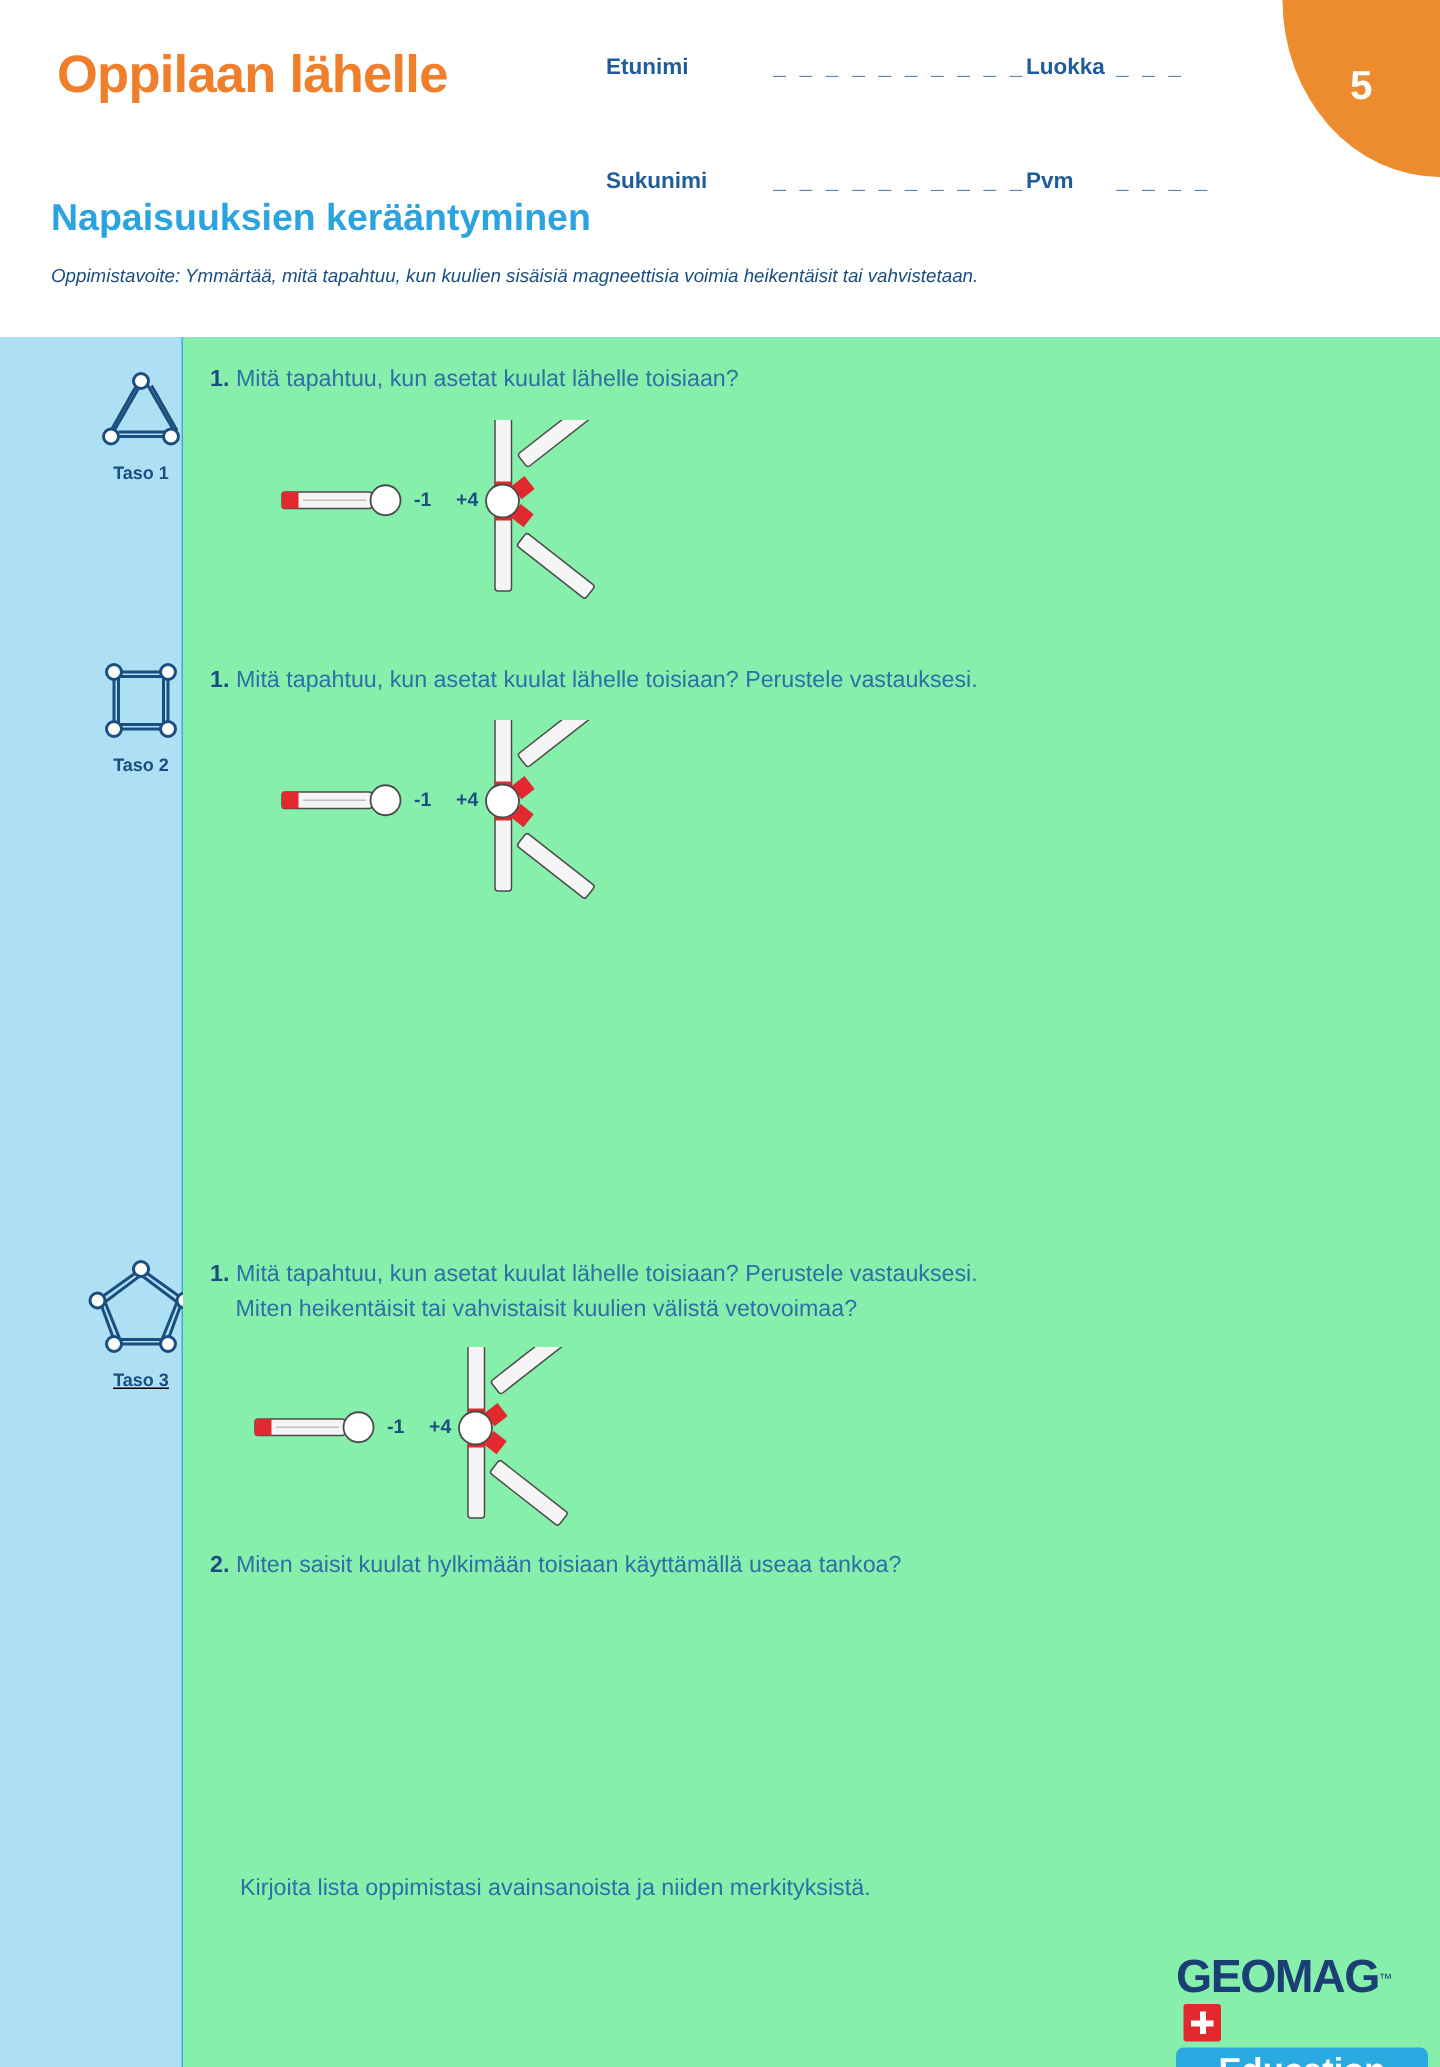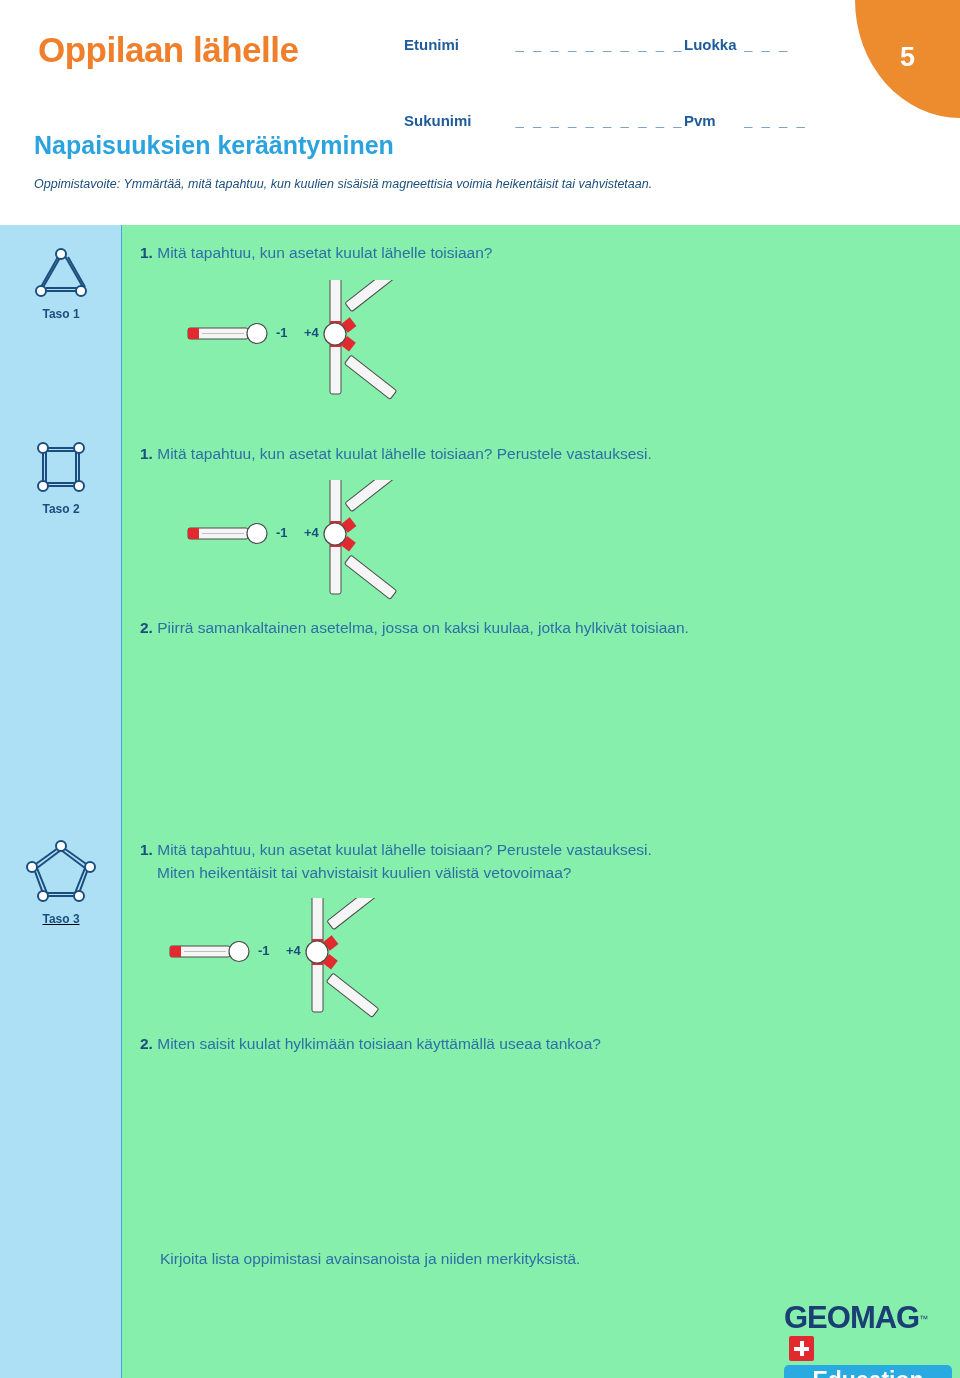--- a/index.html
+++ b/index.html
@@ -78,21 +78,21 @@
   }
   .band .top-rule{
     position:absolute;left:0;top:0;width:960px;height:2px;
     background:#3FA9DC;
   }
   .band .content{
     position:absolute;left:122px;top:0;right:0;height:100%;
     background:#86efac;
   }
   .level-icon{
-    position:absolute;left:0;width:122px;text-align:center;
+    position:absolute;left:0;width:122px;text-align:center;padding-left:33px;
   }
   .level-icon svg{display:inline-block;}
   .level-label{
     margin-top:4px;
     color:#1B4E7F;font-size:12px;font-weight:bold;
     font-family:"Liberation Sans", sans-serif;
   }
 
   
   .q{
@@ -284,24 +284,20 @@
             <rect x="150" y="56" width="11" height="11"></rect>
             <rect x="163" y="40" width="11" height="11" transform="rotate(-38 168 45)"></rect>
             <rect x="163" y="58" width="11" height="11" transform="rotate(38 168 63)"></rect>
           </g>
           <circle cx="155" cy="54" r="11" fill="#ffffff" stroke="#4B4B4B" stroke-width="1.2"></circle>
         </svg>
         <span class="lab" style="left:96px;top:45px;">-1</span>
         <span class="lab" style="left:124px;top:45px;">+4</span>
       </div>
 
-      <div class="q" style="left:18px;top:196px;width:720px;">
-        <span class="n">2.</span>
-        <span>Piirrä samankaltainen asetelma, jossa on kaksi kuulaa, jotka hylkivät toisiaan.</span>
-      </div>
 
       <div style="position:absolute;left:18px;top:230px;width:700px;height:150px;"></div>
     </div>
   </div>
 
   <div class="band" style="top:820px;height:558px;">
     <div class="top-rule"></div>
     <div class="rail"></div>
     <div class="rail-border"></div>
 

